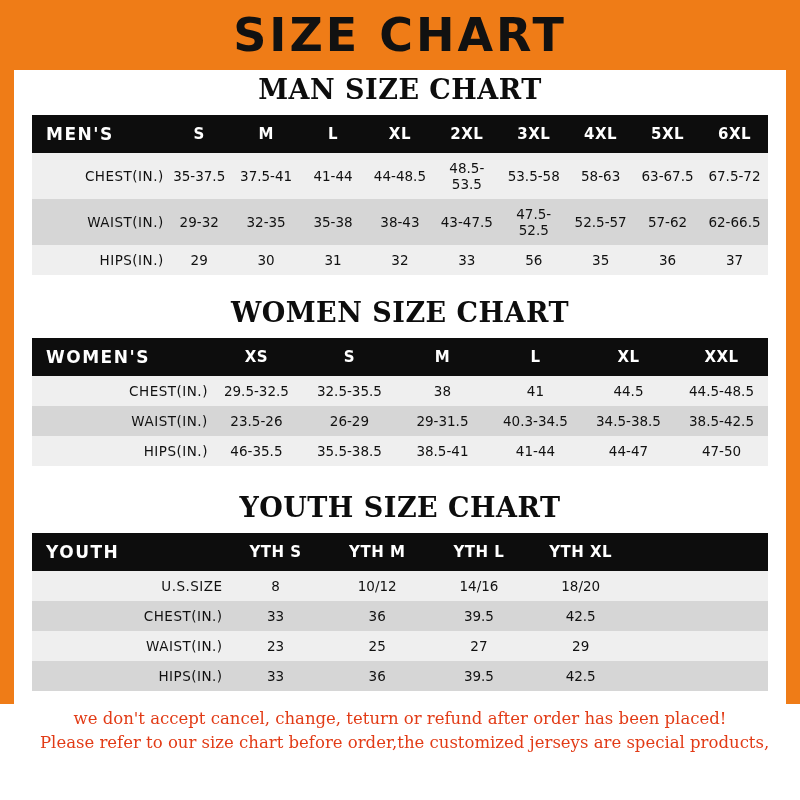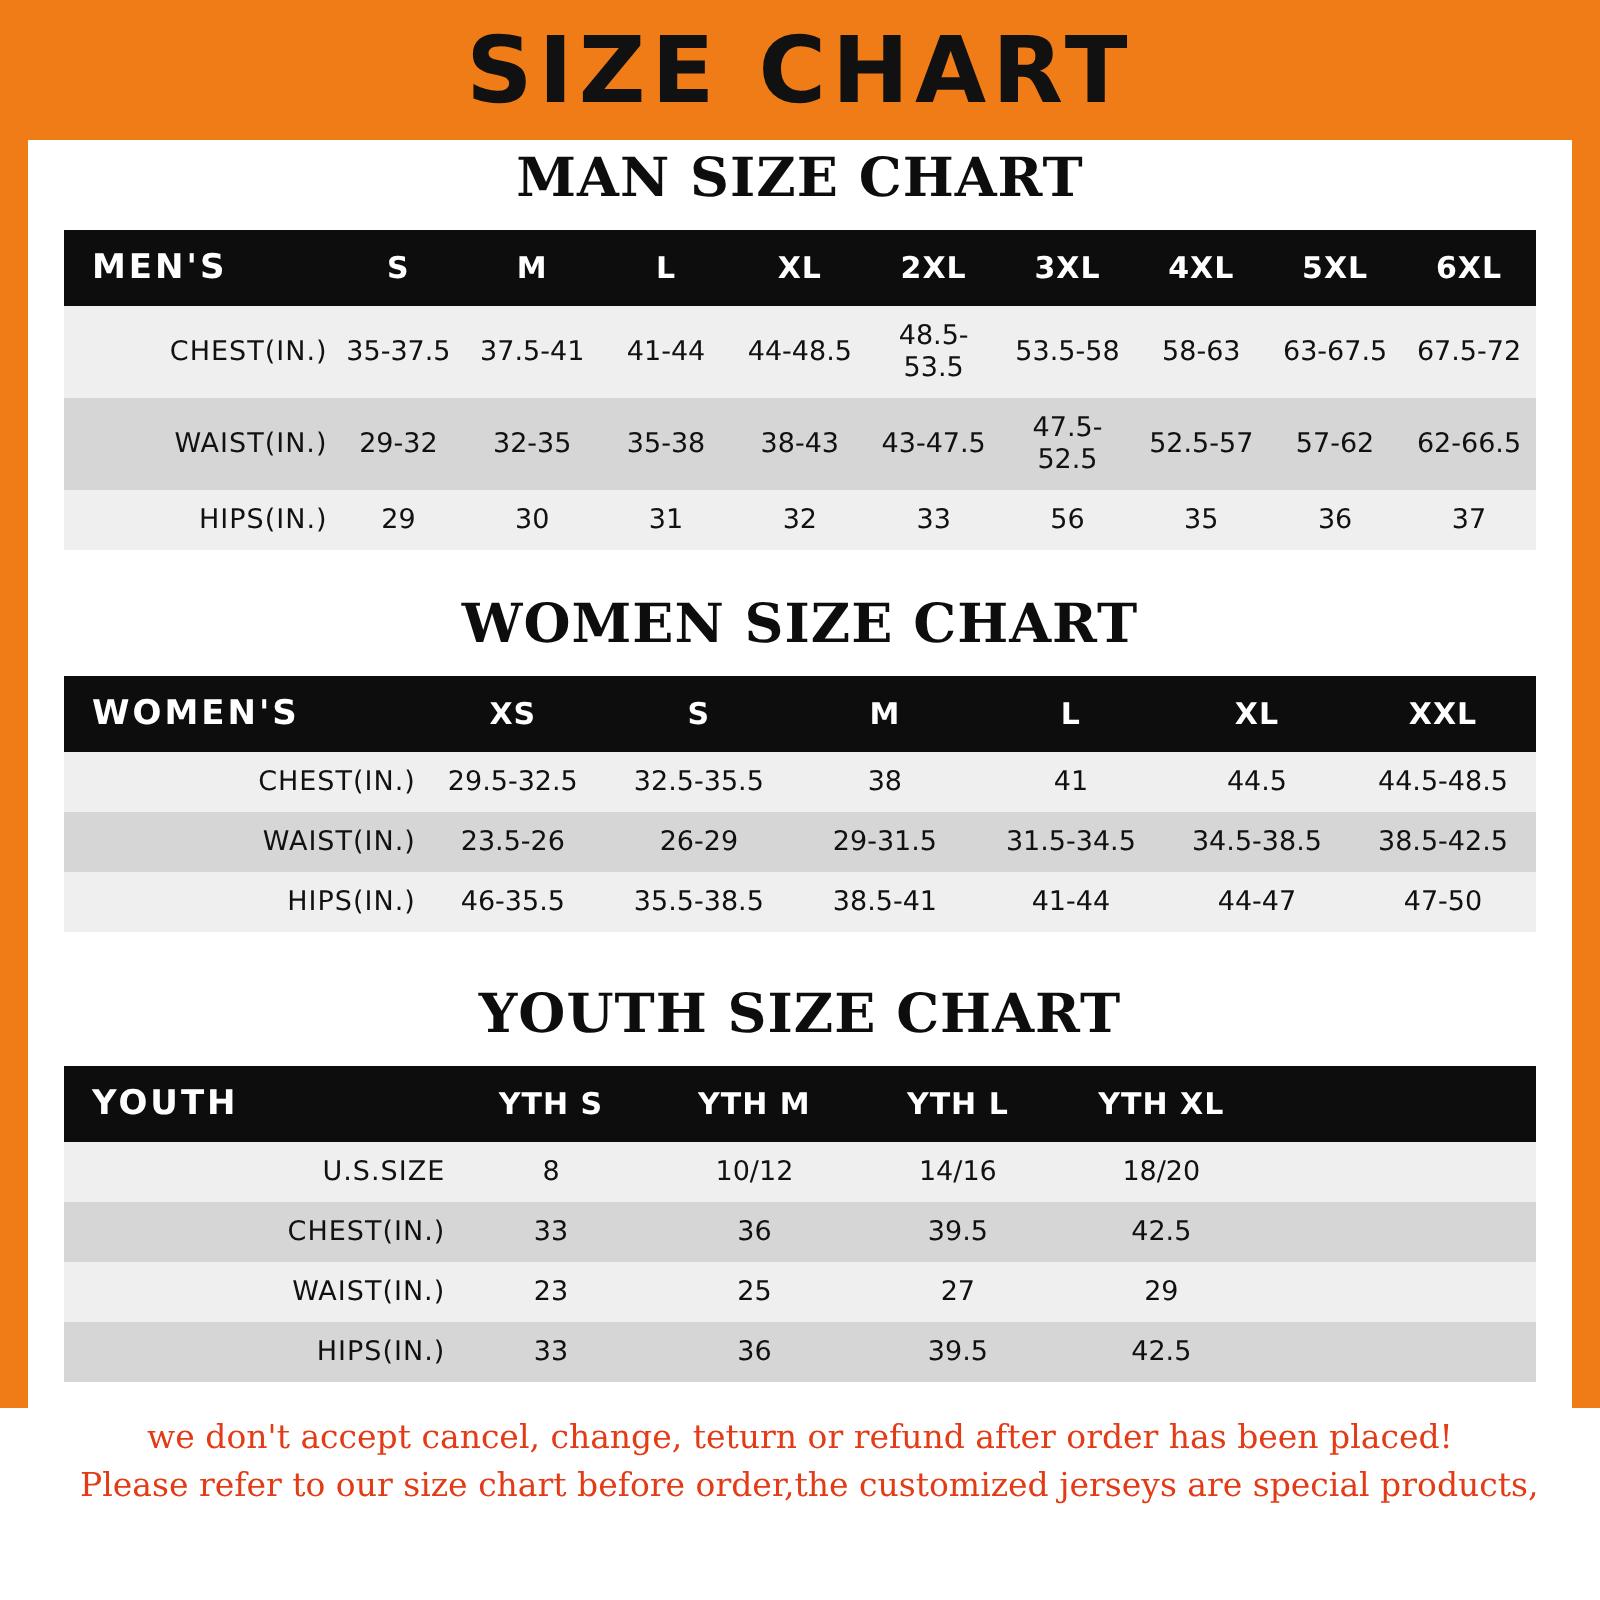--- a/index.html
+++ b/index.html
@@ -189,21 +189,21 @@
           <td>38</td>
           <td>41</td>
           <td>44.5</td>
           <td>44.5-48.5</td>
         </tr>
         <tr class="dark">
           <td class="rowlabel">WAIST(IN.)</td>
           <td>23.5-26</td>
           <td>26-29</td>
           <td>29-31.5</td>
-          <td>31.5-34.5</td>
+          <td>40.3-34.5</td>
           <td>34.5-38.5</td>
           <td>38.5-42.5</td>
         </tr>
         <tr class="light">
           <td class="rowlabel">HIPS(IN.)</td>
           <td>46-35.5</td>
           <td>35.5-38.5</td>
           <td>38.5-41</td>
           <td>41-44</td>
           <td>44-47</td>

